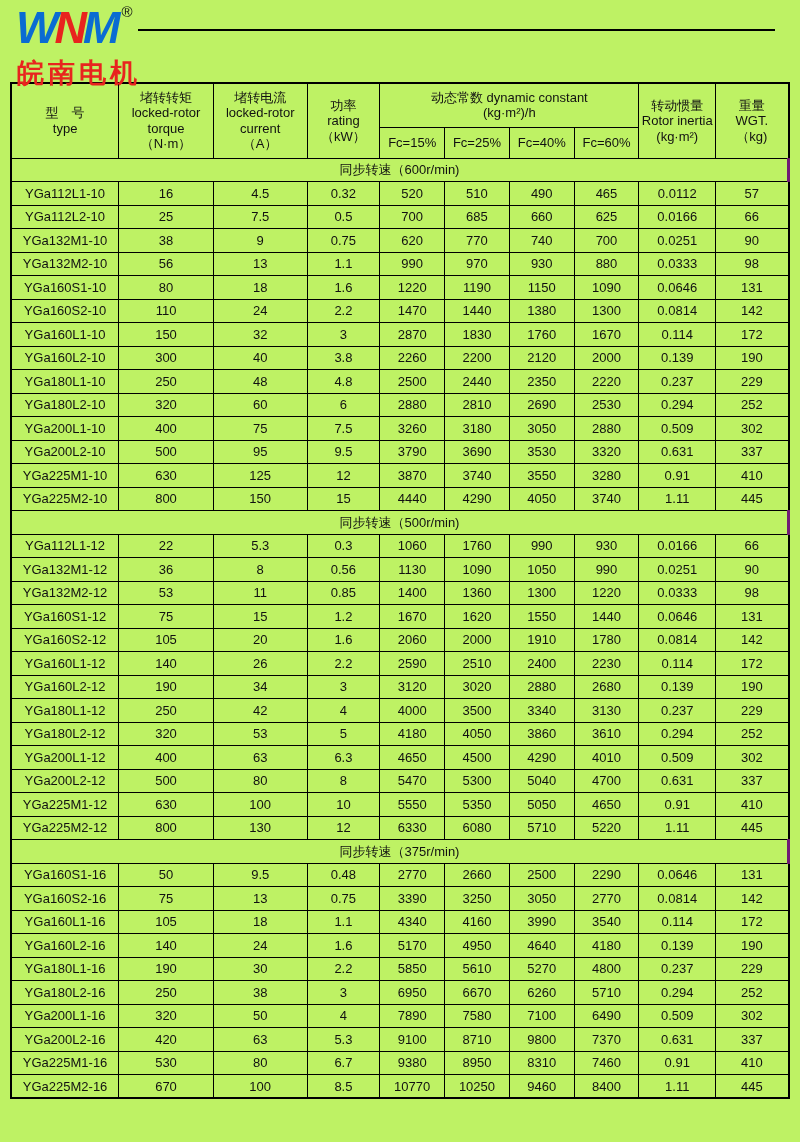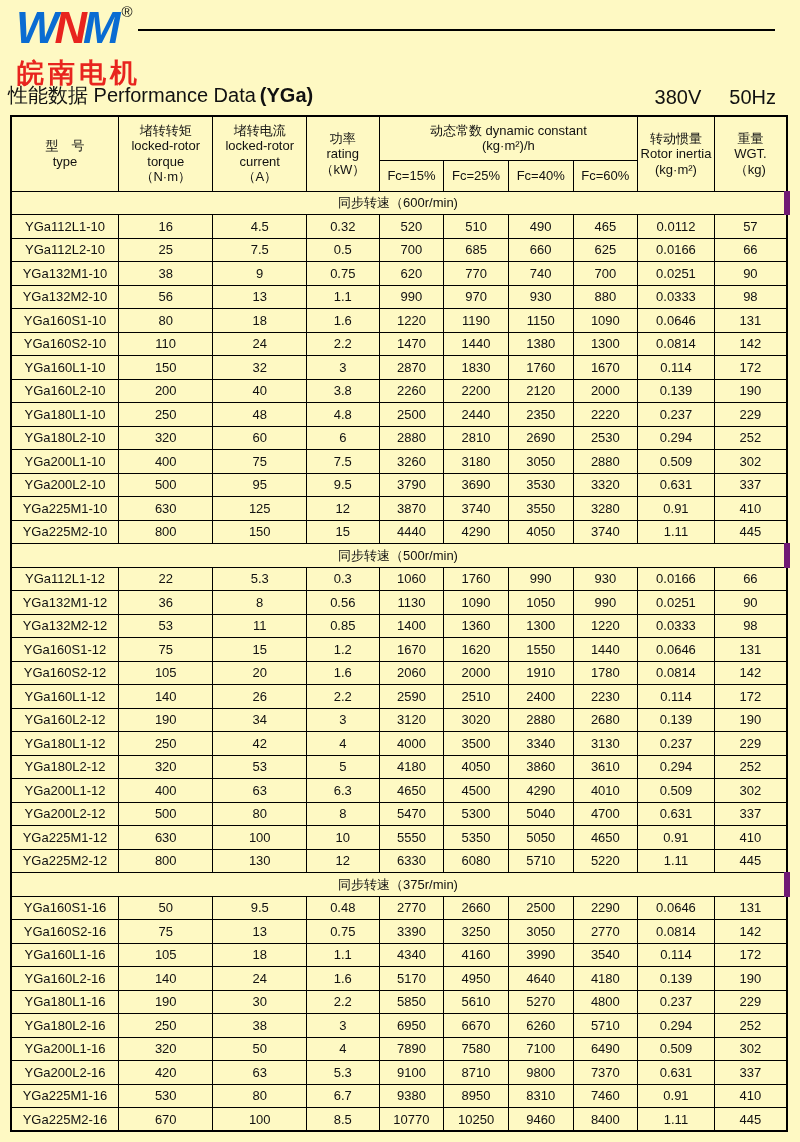--- a/index.html
+++ b/index.html
@@ -6,21 +6,21 @@
   html, body { background: #ffffff; }
   body {
     font-family: "Liberation Sans", sans-serif;
     color: #111;
     width: 800px;
   }
   .page {
     position: relative;
     width: 800px;
     height: 1142px;
-    background: #fef9c3;
+    background: #bef264;
     overflow: hidden;
   }
 
   
   .brand-block { position: relative; height: 82px; }
   .logo {
     position: absolute; left: 16px; top: 4px;
     font-style: italic; font-weight: bold;
     font-size: 45px; line-height: 1;
     letter-spacing: -4px;
@@ -72,44 +72,36 @@
     font-weight: normal;
     overflow: hidden;
   }
   thead th { line-height: 15.5px; }
   thead tr.h1 th { height: 44px; }
   thead tr.h2 th { height: 31px; margin-left: 44px; }
   tbody td { height: 23.5px; line-height: 1; }
   tbody tr.section-row td {
     height: 23.5px;
     border-left: 1px solid #000;
-    border-right: 6px solid #701a75;
+    border-right: 3px solid #701a75;
   }
 </style>
 </head>
 <body>
 
 <div class="page">
 
   <div class="brand-block">
     <div class="logo">
       <span class="lw">W</span><span class="ln">N</span><span class="lm">M</span><span class="reg">®</span>
     </div>
     <div class="top-rule"></div>
     <div class="brand-cn">皖南电机</div>
   </div>
 
-  <div class="title-row">
-    <div class="page-title">
-      <span>性能数据 Performance Data</span><span class="series">(YGa)</span>
-    </div>
-    <div class="specs">
-      <span>380V</span><span class="freq">50Hz</span>
-    </div>
-  </div>
 
   <table class="perf">
     <colgroup>
       <col style="width:13.85%">
       <col style="width:12.18%">
       <col style="width:12.05%">
       <col style="width:9.36%">
       <col style="width:8.33%">
       <col style="width:8.33%">
       <col style="width:8.33%">
@@ -245,21 +237,21 @@
           <td>3</td>
           <td>2870</td>
           <td>1830</td>
           <td>1760</td>
           <td>1670</td>
           <td>0.114</td>
           <td>172</td>
         </tr>
         <tr>
           <td>YGa160L2-10</td>
-          <td>200</td>
+          <td>300</td>
           <td>40</td>
           <td>3.8</td>
           <td>2260</td>
           <td>2200</td>
           <td>2120</td>
           <td>2000</td>
           <td>0.139</td>
           <td>190</td>
         </tr>
         <tr>

